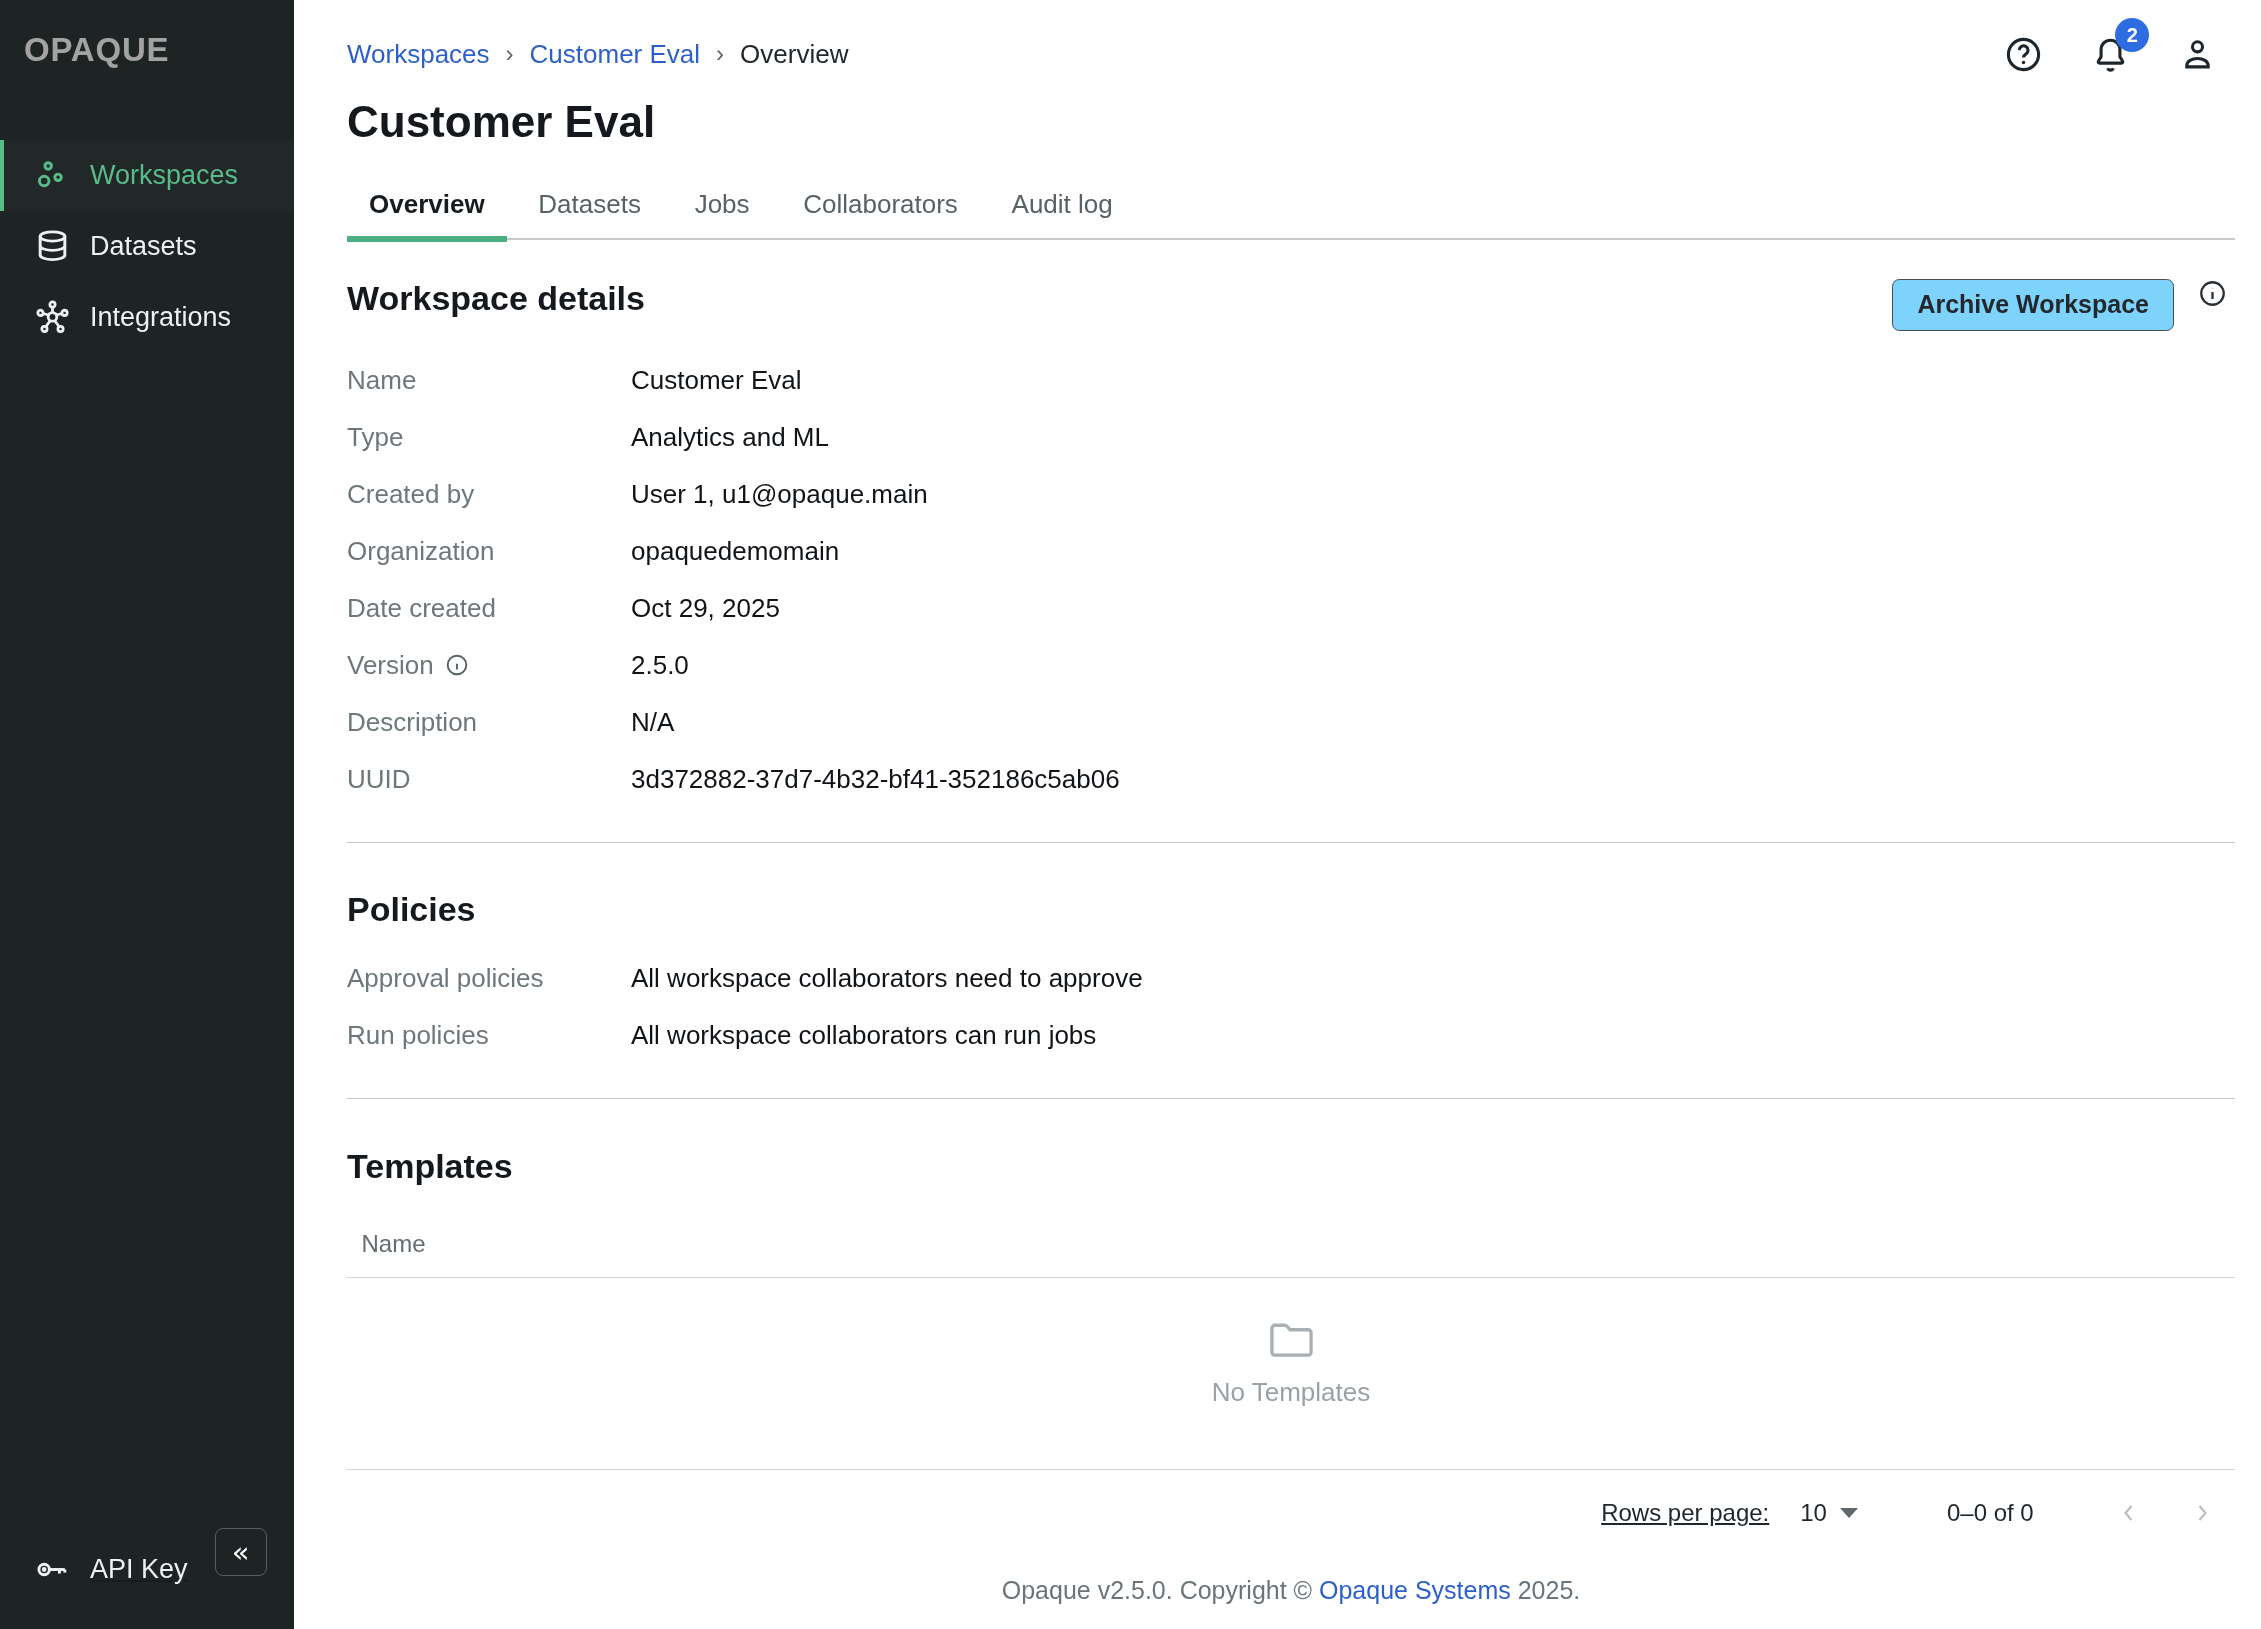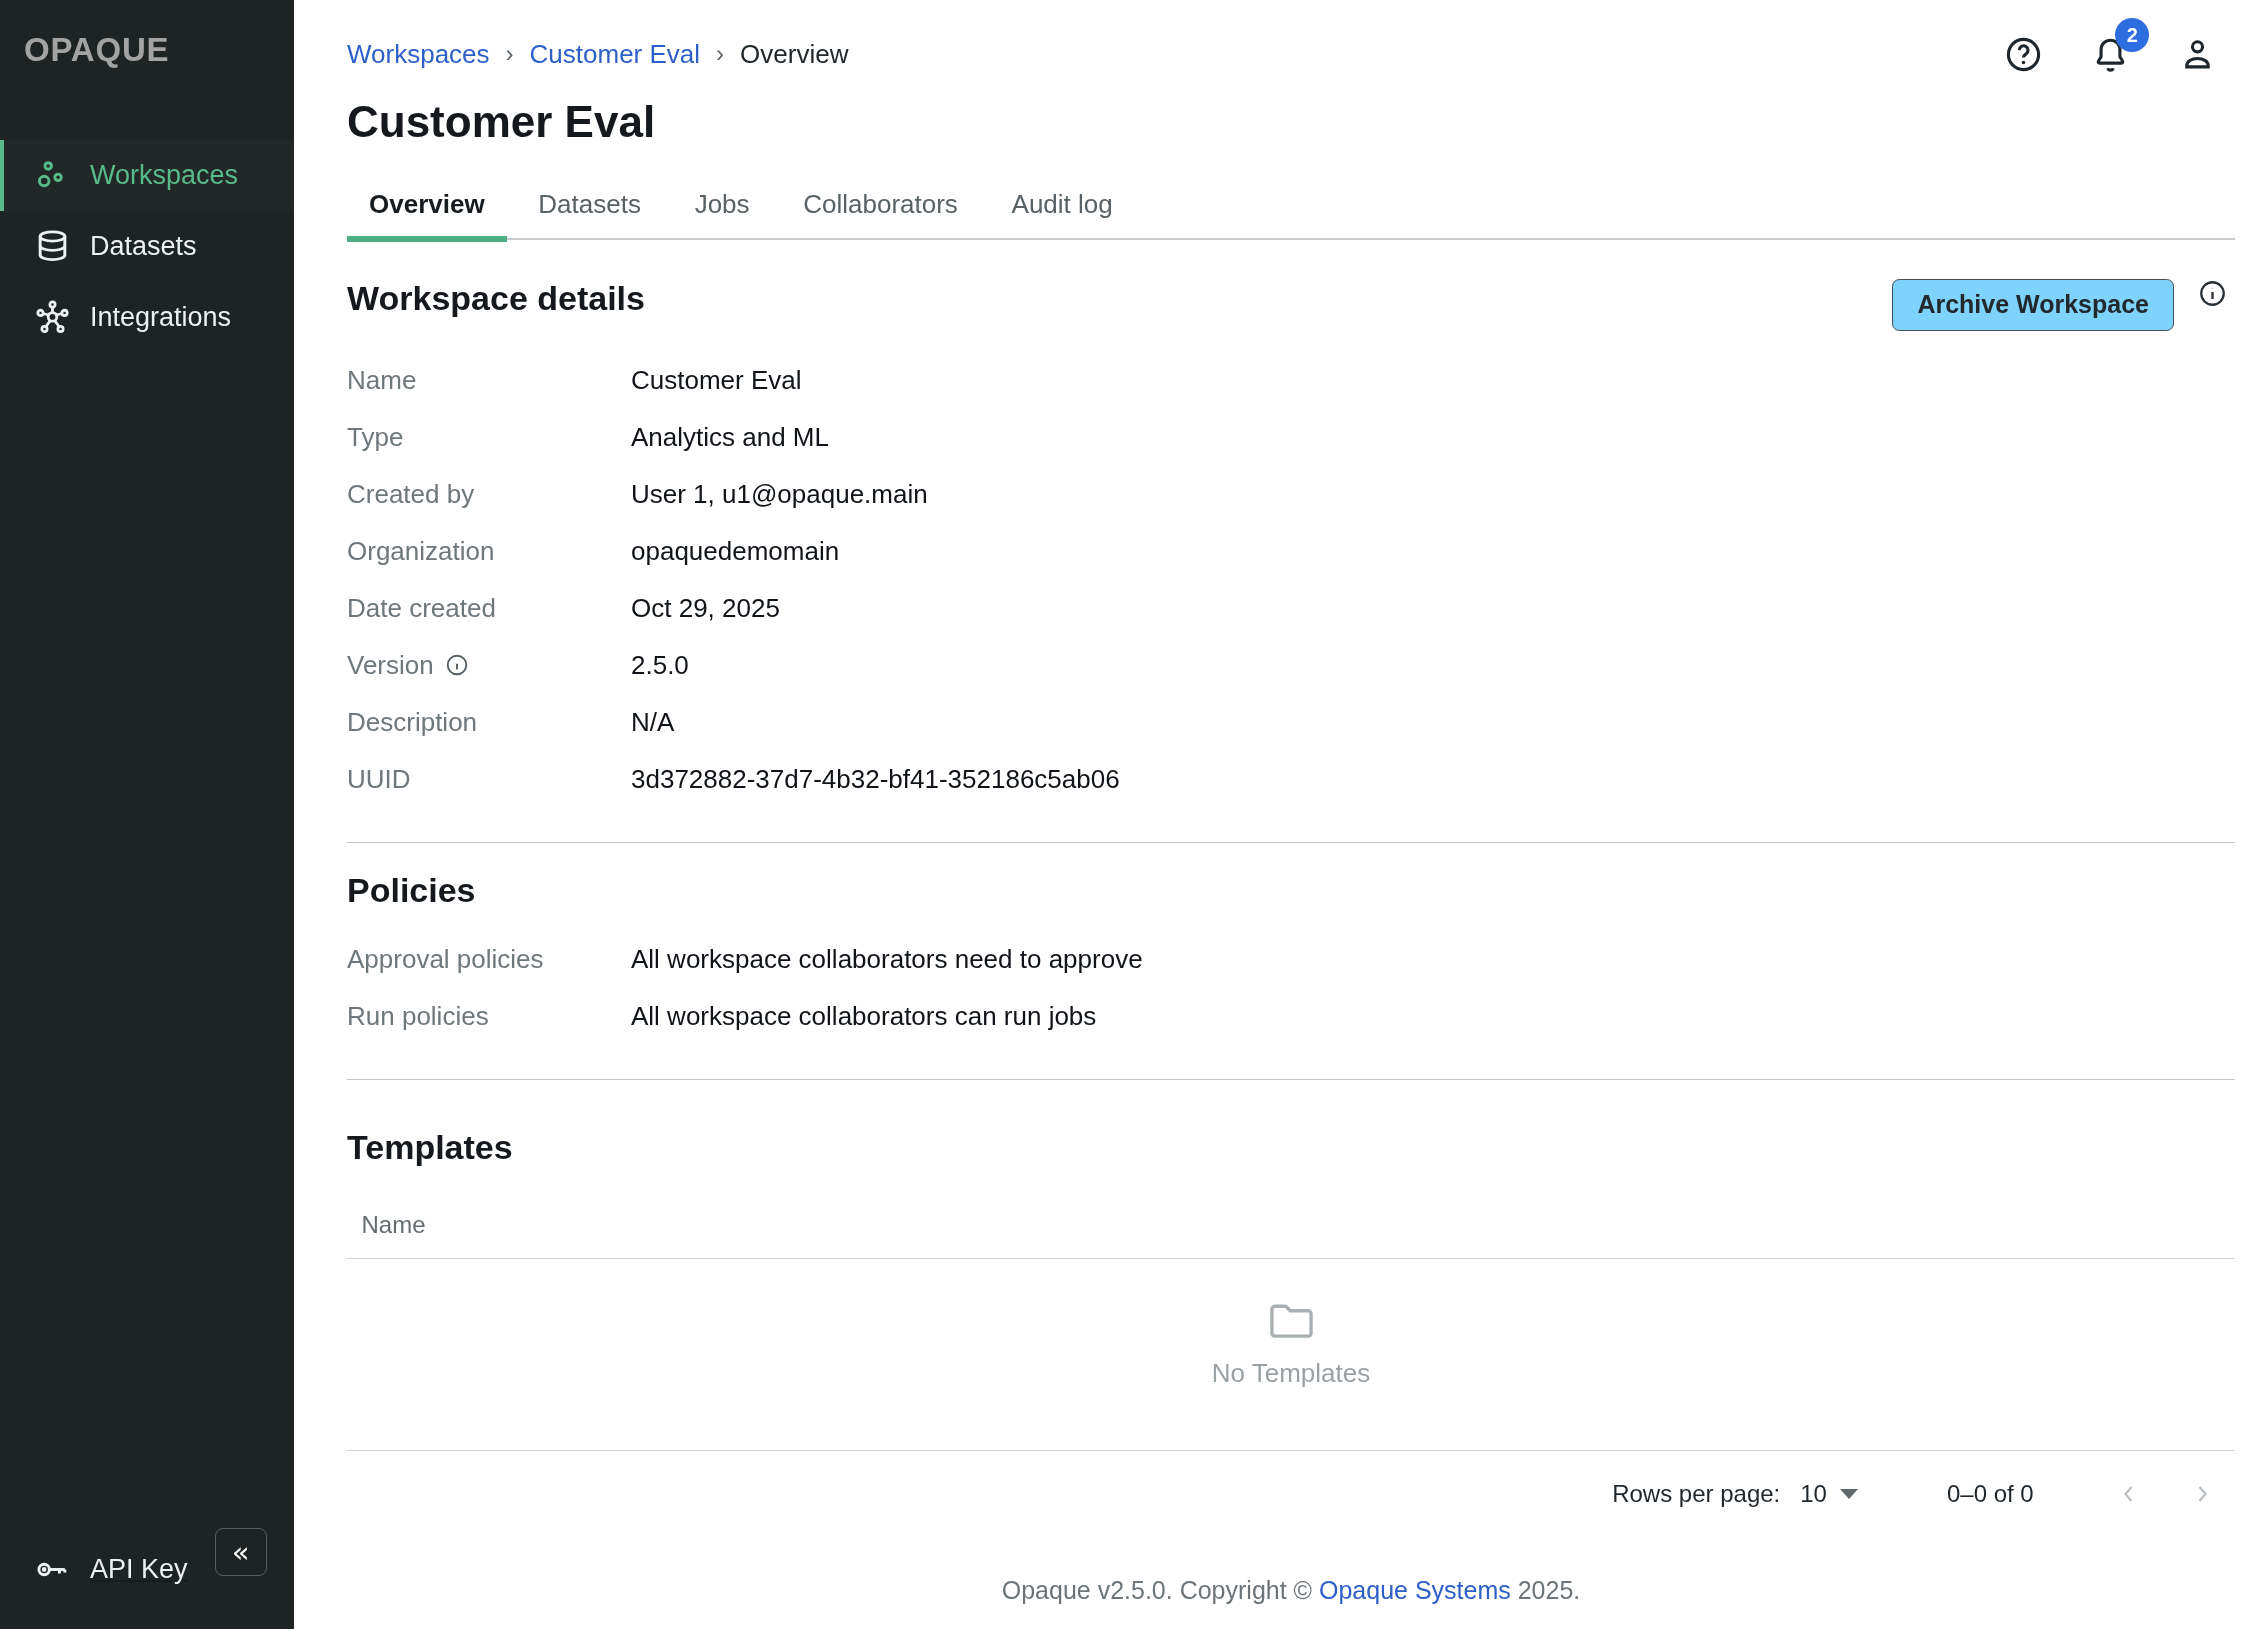--- a/index.html
+++ b/index.html
@@ -101,36 +101,36 @@
 
   .field-rows { margin-top:21px; }
   .field-row { display:flex; align-items:center; height:57px; font-size:26px; }
   .field-label { width:284px; min-width:284px; color:#6e777b; display:flex; align-items:center; gap:11.3px; }
   .field-label .mini-info { width:24px; height:24px; color:#565f63; }
   .field-label .mini-info svg { width:24px; height:24px; }
   .field-value { color:#101418; }
 
   .divider { border:none; border-top:1.6px solid #c2c6c6; margin-top:34px; }
 
-  .policies-head { margin-top:28px; }
+  .policies-head { margin-top:47px; }
   .templates-head { margin-top:48px; }
 
   .table-header { margin-top:44px; font-size:24px; color:#646c70; padding-left:14.5px; }
   .thin-divider { border:none; border-top:1.6px solid #cfd3d3; margin-top:19.4px; }
 
   .empty-state { padding:39px 0 42px 0; display:flex; flex-direction:column; align-items:center; }
   .empty-state svg { width:47px; height:47px; color:#a9b0b4; }
   .empty-text { margin-top:13px; font-size:26px; color:#9aa1a5; }
 
   .pagination {
     margin-top:21px;
     display:flex; align-items:center; justify-content:flex-end;
     gap:0; font-size:24px; color:#1f272c; padding-right:11.3px;
   }
-  .rpp-label { margin-right:20px; }
+  .rpp-label { margin-right:31px;text-decoration:underline; }
   .rpp-select { display:flex; align-items:center; gap:13px; cursor:pointer; margin-right:89px;text-align:right; }
   .caret { width:0; height:0; border-left:9px solid transparent; border-right:9px solid transparent; border-top:10.5px solid #5f686c; }
   .range-text { margin-right:73px; }
   .pager-btn { width:44px; height:44px; display:flex; align-items:center; justify-content:center; color:#b9bfc2; cursor:default; }
   .pager-btn svg { width:24px; height:24px; }
   .pager-btn.next { margin-left:29px; }
 
   .footer {
     margin-top:auto; padding-bottom:24px;
     text-align:center; font-size:25px; color:#6b7478;

